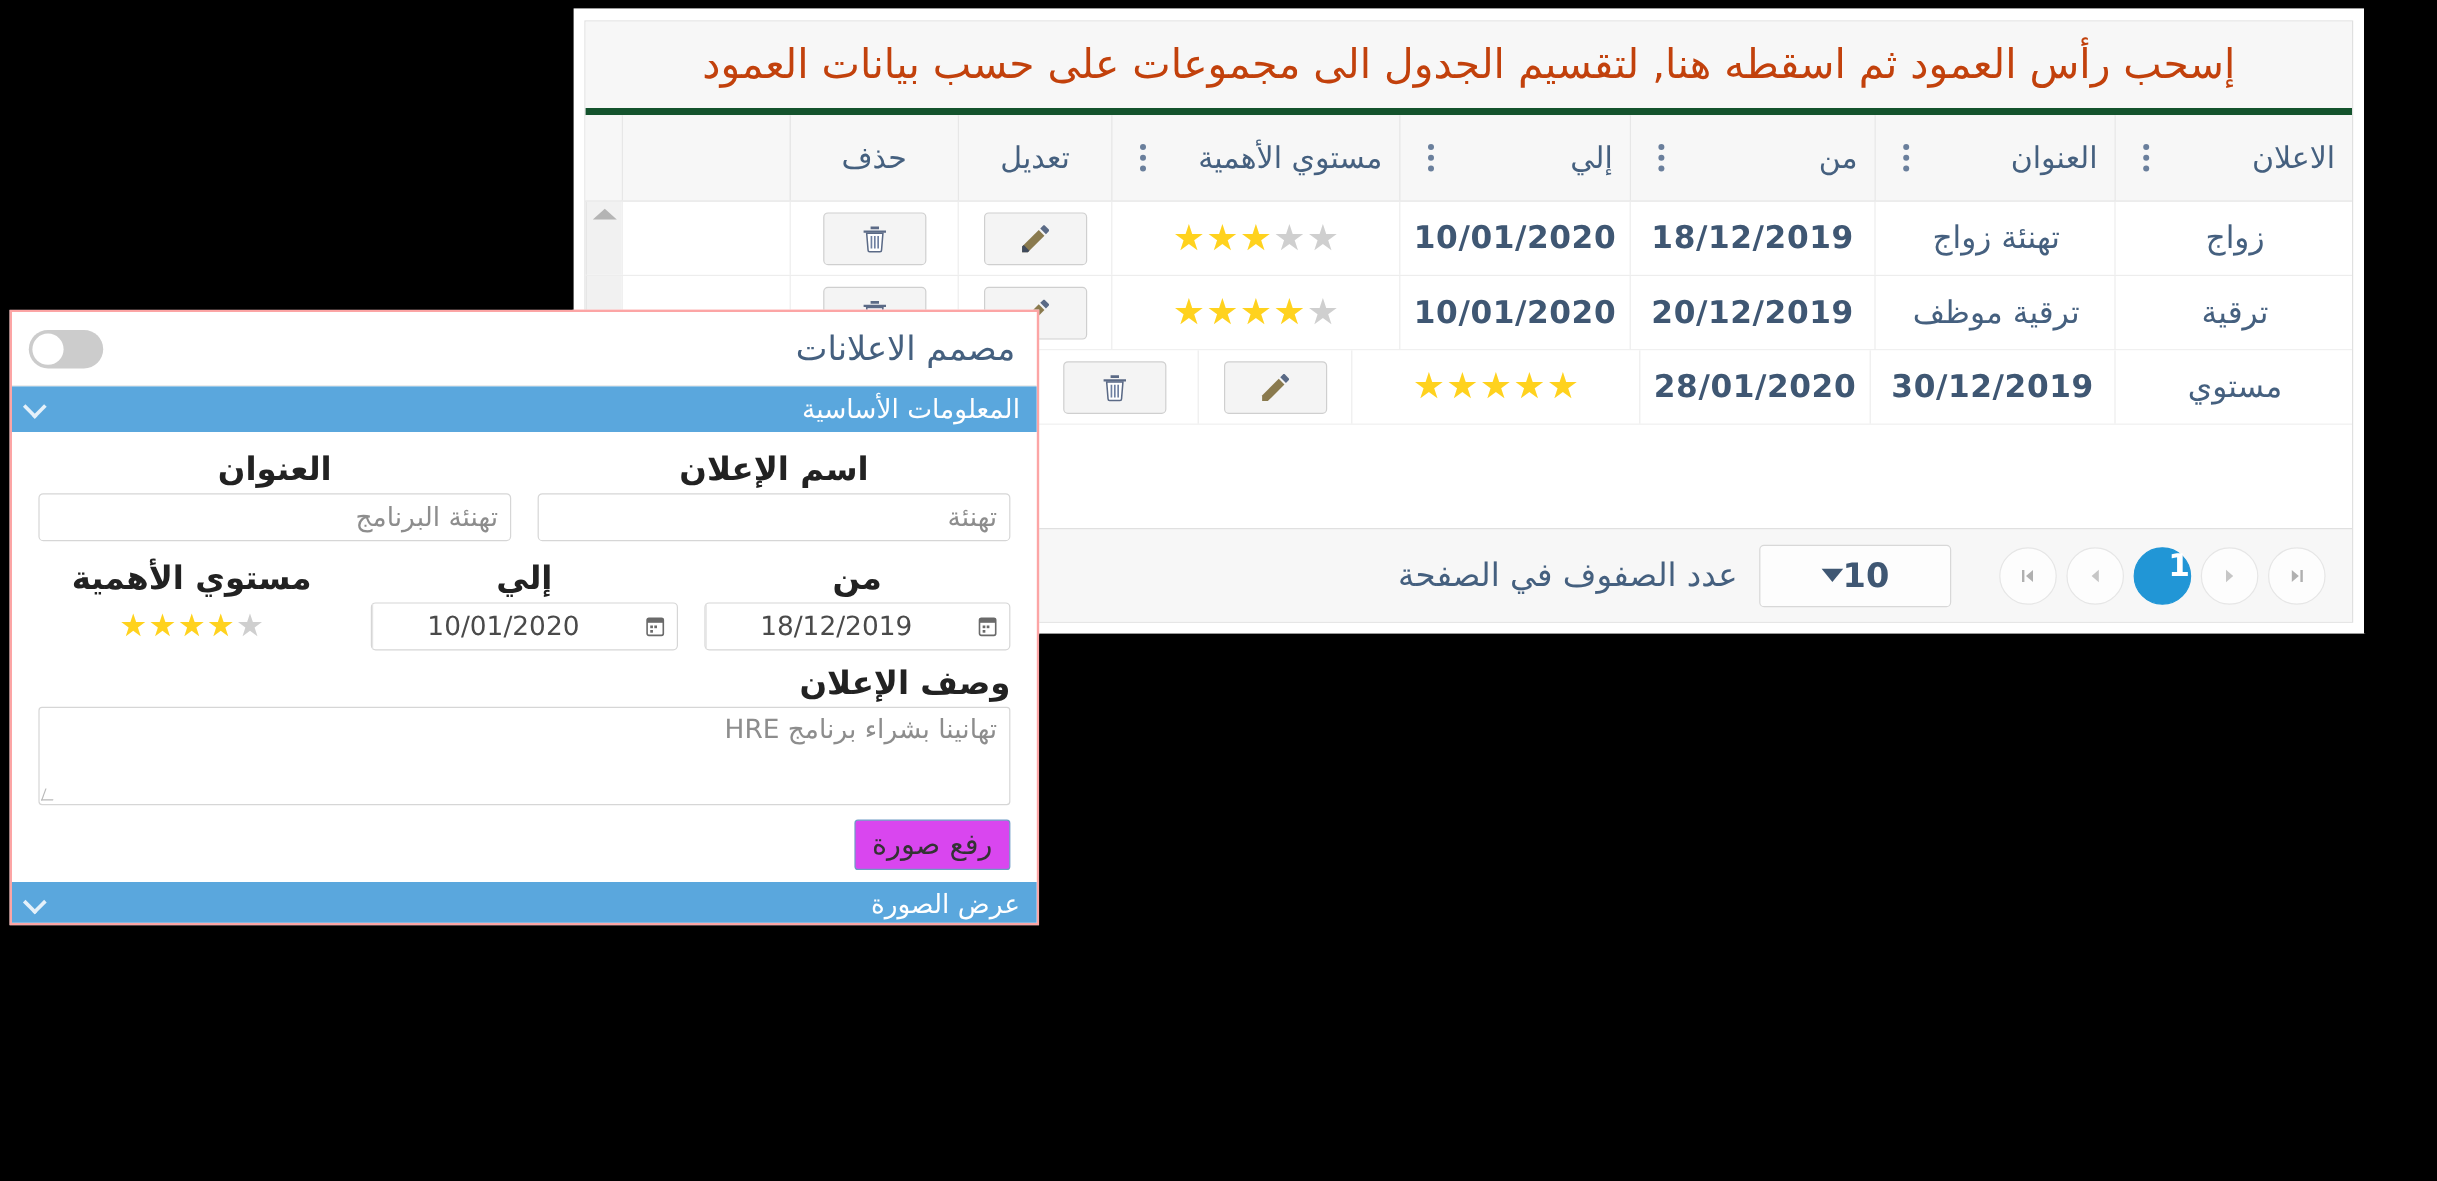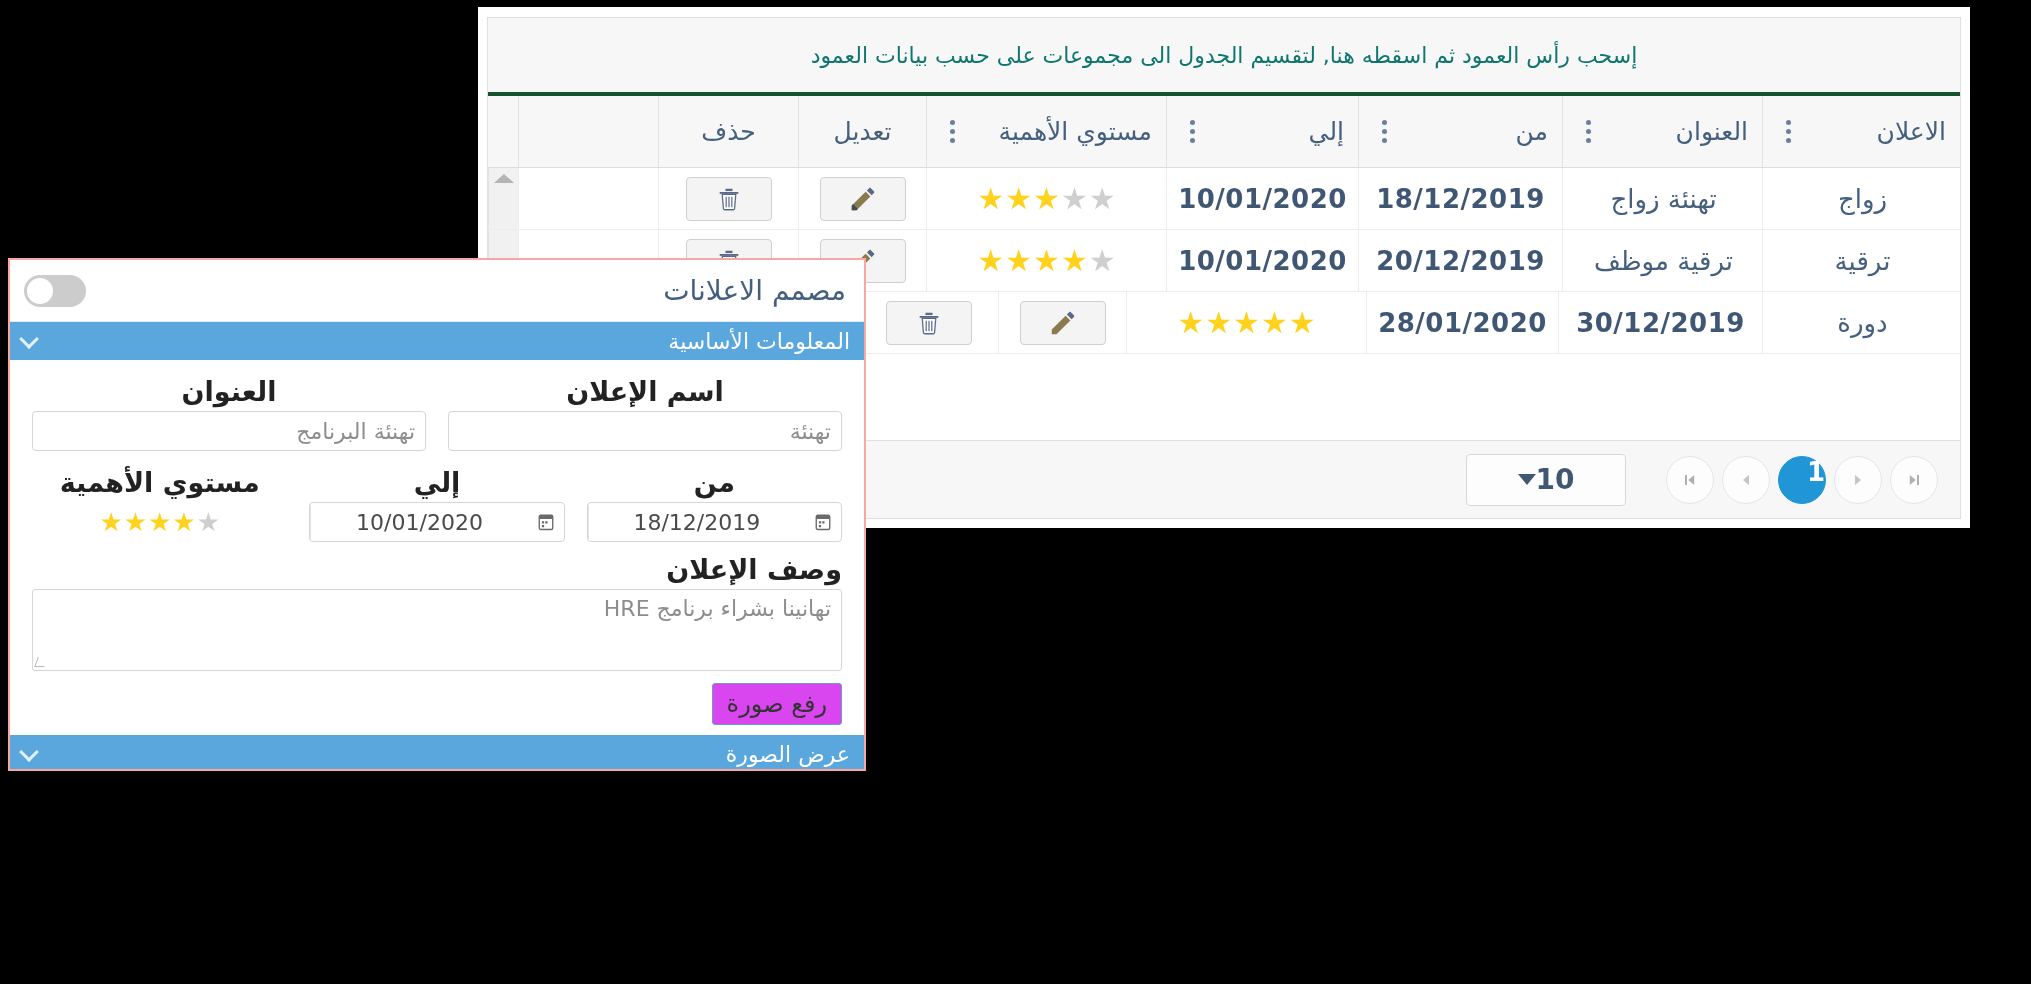--- a/index.html
+++ b/index.html
@@ -25,24 +25,24 @@
   .grid-inner {
     position: absolute;
     left: 8px; top: 8px; right: 8px; bottom: 8px;
     border: 1px solid #e0e0e0;
     background: #fff;
     display: flex; flex-direction: column;
   }
   .group-bar {
     height: 78px;
     background: #f7f7f7;
-    border-bottom: 4px solid #14532d;
+    border-bottom: 6px solid #14532d;
     display: flex; align-items: center; justify-content: center;
-    color: #0f766e;
-    font-size: 22px;
+    color: #c2410c;
+    font-size: 34px;
     padding: 0 16px;
     white-space: nowrap;
   }
   .grid-head {
     display: flex;
     height: 72px;
     background: #f7f7f7;
     border-bottom: 1px solid #dddddd;
     flex-direction: row;
   }
@@ -362,21 +362,21 @@
                 <path d="M6.2 8h11.6l-1 12.2c0 .6-.5 1-1.1 1H8.3c-.6 0-1.1-.4-1.1-1L6.2 8z" fill="#ffffff" stroke="#5b6a86" stroke-width="1.1"></path>
                 <path d="M9.6 10v9M12 10v9M14.4 10v9" stroke="#6f7fa0" stroke-width="1.2"></path>
               </svg>
             </span>
           </div>
           <div style="flex:1;border-left:1px solid #ededed"></div>
           <div class="scrollcol"></div>
         </div>
 
         <div class="row">
-          <div class="cell name" style="width:198px">دورة</div>
+          <div class="cell name" style="width:198px">مستوي</div>
           <div class="cell date" style="width:204px">30/12/2019</div>
           <div class="cell date" style="width:192px">28/01/2020</div>
           <div class="cell stars" style="width:240px">
             <span class="stars">
                 <span class="star on">★</span>
                 <span class="star on">★</span>
                 <span class="star on">★</span>
                 <span class="star on">★</span>
                 <span class="star on">★</span>
               </span>
@@ -431,20 +431,21 @@
                 <rect x="15.6" y="6" width="2.4" height="12" fill="#b0b0b0"></rect>
             </svg>
           </span>
         </div>
 
         <div class="rows-select">
           <span class="val">10</span>
           <span class="caret-down"></span>
         </div>
 
+        <span class="rows-label">عدد الصفوف في الصفحة</span>
       </div>
 
     </div>
   </div>
 
   <div class="dialog">
 
     <div class="dlg-title">
       <span class="t">مصمم الاعلانات</span>
       <span class="toggle">

